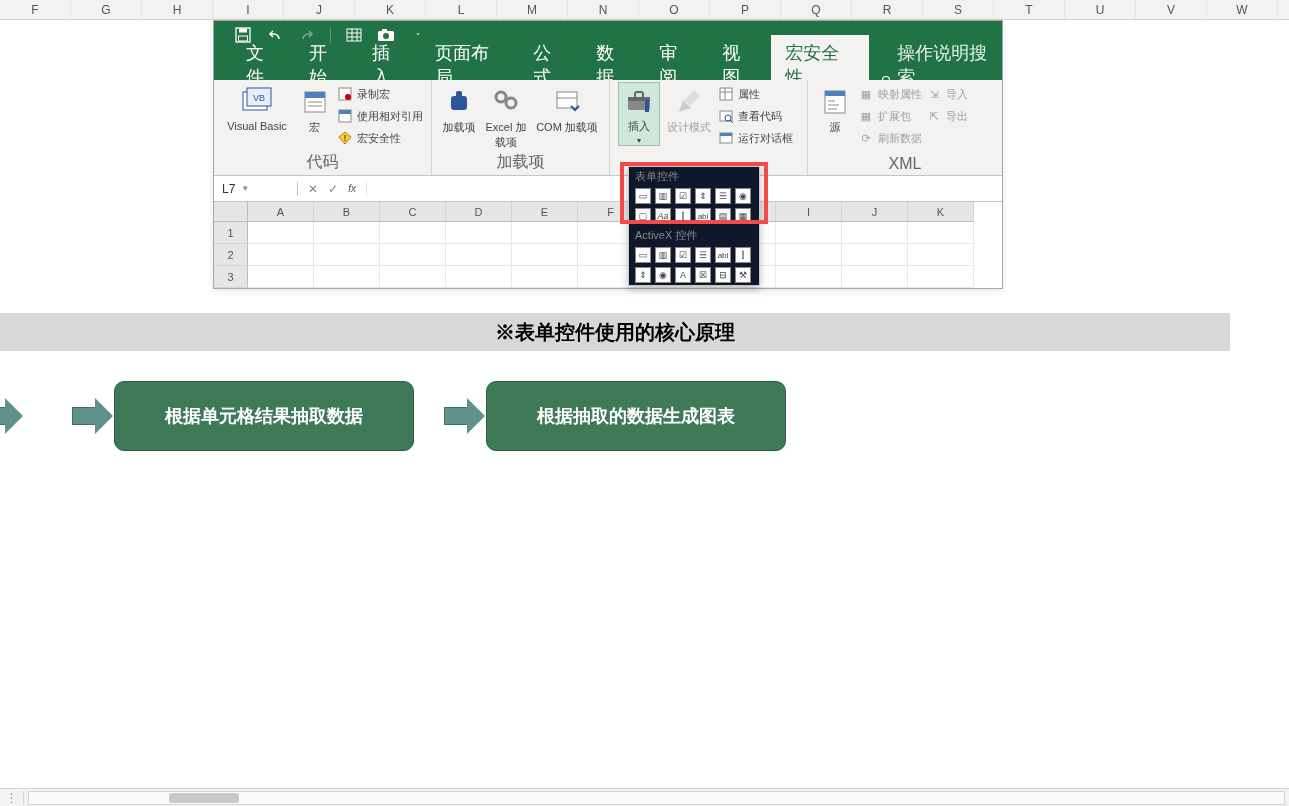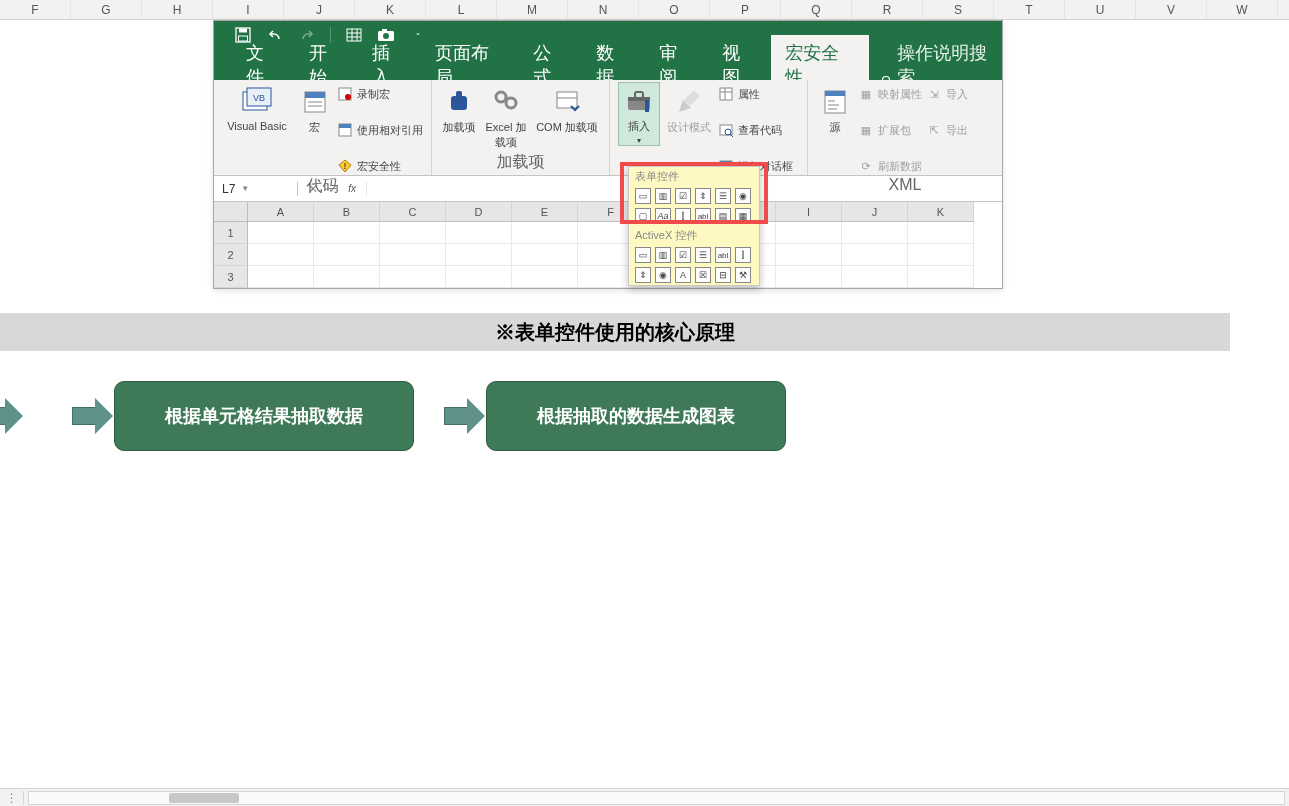--- a/index.html
+++ b/index.html
@@ -24,27 +24,27 @@
 .ribbon-tabs .search { display: flex; align-items: flex-end; color: #e8f3ec; gap: 4px; margin-left: 10px; }
 
 
 .ribbon-body { background: #f3f2f1; display: flex; border-bottom: 1px solid #c4c4c4; height: 96px; position: relative; }
 .rgroup { border-right: 1px solid #d4d4d4; padding: 4px 8px 2px; display: flex; flex-direction: column; justify-content: space-between; }
 .rgroup .content { flex: 1; display: flex; align-items: flex-start; gap: 4px; }
 .rgroup .glabel { text-align: center; font-size: 16px; color: #666; padding-top: 2px; }
 .bigbtn { display: flex; flex-direction: column; align-items: center; width: 58px; text-align: center; font-size: 11px; color: #444; padding-top: 2px; gap: 2px; }
 .bigbtn.narrow { width: 38px; }
 .bigbtn .bico { width: 32px; height: 32px; display: flex; align-items: center; justify-content: center; }
-.smallbtn-list { display: flex; flex-direction: column; gap: 20px; font-size: 11px; color: #444; padding-top: 2px; }
+.smallbtn-list { display: flex; flex-direction: column; gap: 6px; font-size: 11px; color: #444; padding-top: 2px; }
 .smallbtn-list .sb { display: flex; align-items: center; gap: 4px; white-space: nowrap; }
 .smallbtn-list .sb .sico { width: 16px; height: 16px; display: inline-flex; align-items: center; justify-content: center; }
 .dimmed { color: #a0a0a0; }
 
 
-.ctrl-panel { position: absolute; top: 86px; left: 414px; width: 132px; background: #fef9c3; border: 1px solid #c8c8c8; box-shadow: 0 3px 8px rgba(0,0,0,0.25); z-index: 20; font-size: 11px; }
+.ctrl-panel { position: absolute; top: 86px; left: 414px; width: 132px; background: #0f172a; border: 1px solid #c8c8c8; box-shadow: 0 3px 8px rgba(0,0,0,0.25); z-index: 20; font-size: 11px; }
 .ctrl-panel .secthdr { color: #888; padding: 2px 6px; font-size: 11px; }
 .ctrl-panel .iconrow { display: flex; gap: 4px; padding: 2px 6px; }
 .ctrl-panel .iconrow .ci { width: 16px; height: 16px; border: 1px solid #888; display: inline-flex; align-items: center; justify-content: center; font-size: 9px; color: #444; background: #fdfdfd; }
 .red-box { position: absolute; top: 82px; left: 406px; width: 148px; height: 62px; border: 4px solid #ef4b4b; z-index: 21; pointer-events: none; }
 
 
 .fbar { display: flex; align-items: center; border-bottom: 1px solid #c4c4c4; height: 26px; background: #fff; }
 .namebox { width: 84px; border-right: 1px solid #c4c4c4; padding-left: 8px; font-size: 12px; display: flex; align-items: center; gap: 6px; }
 .namebox .dd { font-size: 8px; color: #888; }
 .fxctrls { display: flex; align-items: center; gap: 10px; padding: 0 10px; color: #888; border-right: 1px solid #e5e5e5; }

